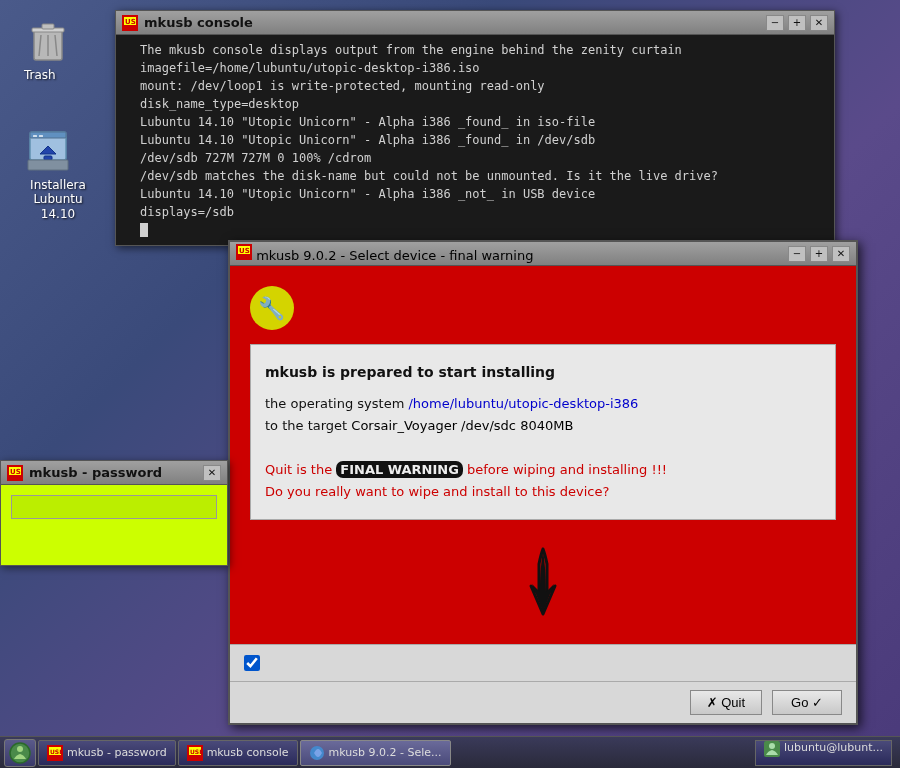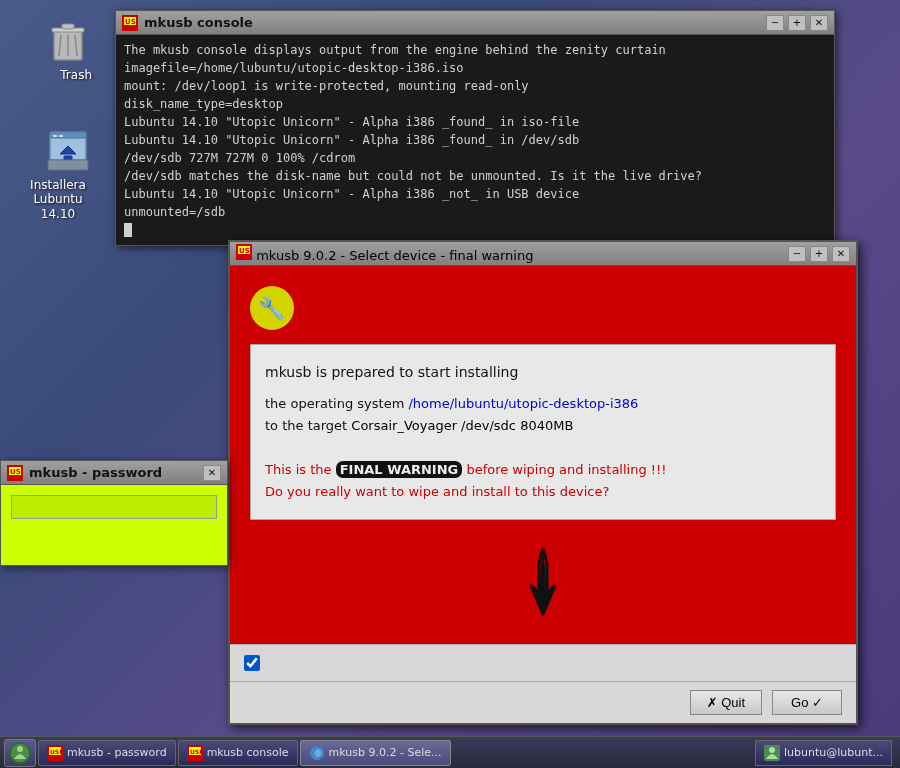--- a/index.html
+++ b/index.html
@@ -10,21 +10,21 @@
       font-family: 'DejaVu Sans', 'Ubuntu', sans-serif;
       font-size: 13px;
       background: linear-gradient(135deg, #4a5a8a 0%, #3a4a7a 30%, #5a4a8a 60%, #4a3a7a 100%);
       position: relative;
     }
 
     
     .desktop-icon {
       display: flex;
       flex-direction: column;
-      align-items: flex-end;
+      align-items: flex-start;
       width: 80px;
       padding: 6px;
       cursor: pointer;
       position: absolute;
       color: white;
       text-shadow: 1px 1px 2px rgba(0,0,0,0.8);
     }
     .desktop-icon .icon-img {
       width: 48px;
       height: 48px;
@@ -89,20 +89,21 @@
       color: #111;
     }
     .console-content {
       background: #1a1a1a;
       color: #d0d0d0;
       font-family: 'DejaVu Sans Mono', 'Courier New', monospace;
       font-size: 12px;
       padding: 6px 8px;
       line-height: 1.5;
       min-height: 200px;
+      margin-left: 16px;
     }
     .console-cursor {
       display: inline-block;
       width: 8px;
       height: 14px;
       background: #d0d0d0;
       vertical-align: text-bottom;
     }
 
     
@@ -145,21 +146,21 @@
       background: #e8e8e8;
       border: 1px solid #aaa;
       padding: 16px 14px;
       margin-bottom: 14px;
       font-size: 13px;
       line-height: 1.7;
       color: #111;
     }
     .warning-message-box .preparing {
       font-size: 14px;
-      font-weight: normal;
+      font-weight: bold;
       color: #111;
       display: block;
       margin-bottom: 8px;
     }
     .warning-message-box .final-warning-text {
       color: #cc0000;
     }
     .final-warning-badge {
       background: #111;
       color: #eee;
@@ -295,21 +296,20 @@
       padding-right: 4px;
     }
     .taskbar-tray {
       height: 26px;
       padding: 0 8px;
       background: linear-gradient(180deg, #4a4a7a 0%, #2a2a5a 100%);
       border: 1px solid #666;
       color: #ddd;
       font-size: 11px;
       display: flex;
-      align-items: center;
       gap: 4px;
       cursor: pointer;
     }
 
     
     .mkusb-icon-svg {
       width: 16px;
       height: 16px;
     }
   </style>
@@ -366,21 +366,21 @@
     <div class="console-content">
       <div>The mkusb console displays output from the engine behind the zenity curtain</div>
       <div>imagefile=/home/lubuntu/utopic-desktop-i386.iso</div>
       <div>mount: /dev/loop1 is write-protected, mounting read-only</div>
       <div>disk_name_type=desktop</div>
       <div>Lubuntu 14.10 "Utopic Unicorn" - Alpha i386 _found_ in iso-file</div>
       <div>Lubuntu 14.10 "Utopic Unicorn" - Alpha i386 _found_ in /dev/sdb</div>
       <div>/dev/sdb        727M  727M    0 100% /cdrom</div>
       <div>/dev/sdb matches the disk-name but could not be unmounted. Is it the live drive?</div>
       <div>Lubuntu 14.10 "Utopic Unicorn" - Alpha i386 _not_ in USB device</div>
-      <div>unmounted=/sdb</div>
+      <div>displays=/sdb</div>
       <div><span class="console-cursor"></span></div>
     </div>
   </div>
 
   <div class="warning-dialog">
     <div class="warning-titlebar">
       <div class="title-left">
         <svg class="title-icon mkusb-icon-svg" viewBox="0 0 16 16">
           <rect width="16" height="16" fill="#cc0000"></rect>
           <rect x="2" y="2" width="12" height="8" fill="#ffff00"></rect>
@@ -395,21 +395,21 @@
       </div>
     </div>
     <div class="warning-body">
       <div class="warning-icon-circle">🔧</div>
       <div class="warning-message-box">
         <span class="preparing">mkusb is prepared to start installing</span>
         <span>the operating system</span>
         <span style="color:#0000cc;">/home/lubuntu/utopic-desktop-i386</span><br>
         <span>to the target</span>
         <span style="color:#000000;">Corsair_Voyager /dev/sdc 8040MB</span><br><br>
-        <span class="final-warning-text">This is the </span><span class="final-warning-badge">FINAL WARNING</span><span class="final-warning-text"> before wiping and installing !!!</span><br>
+        <span class="final-warning-text">Quit is the </span><span class="final-warning-badge">FINAL WARNING</span><span class="final-warning-text"> before wiping and installing !!!</span><br>
         <span class="final-warning-text">Do you really want to wipe and install to this device?</span>
       </div>
       <div class="arrow-container">
         <svg class="arrow-svg" viewBox="0 0 60 80">
           <path d="M30 5 Q28 10 26 20 L26 50 L18 42 L30 70 L42 42 L34 50 L34 20 Q32 10 30 5 Z" fill="none" stroke="#111" stroke-width="3" stroke-linejoin="round"></path>
           <path d="M30 5 C29 15 27 25 27 48 L19 40 L30 68 L41 40 L33 48 C33 25 31 15 30 5Z" fill="#111" stroke="none"></path>
         </svg>
       </div>
     </div>
     <div class="checkbox-row">

